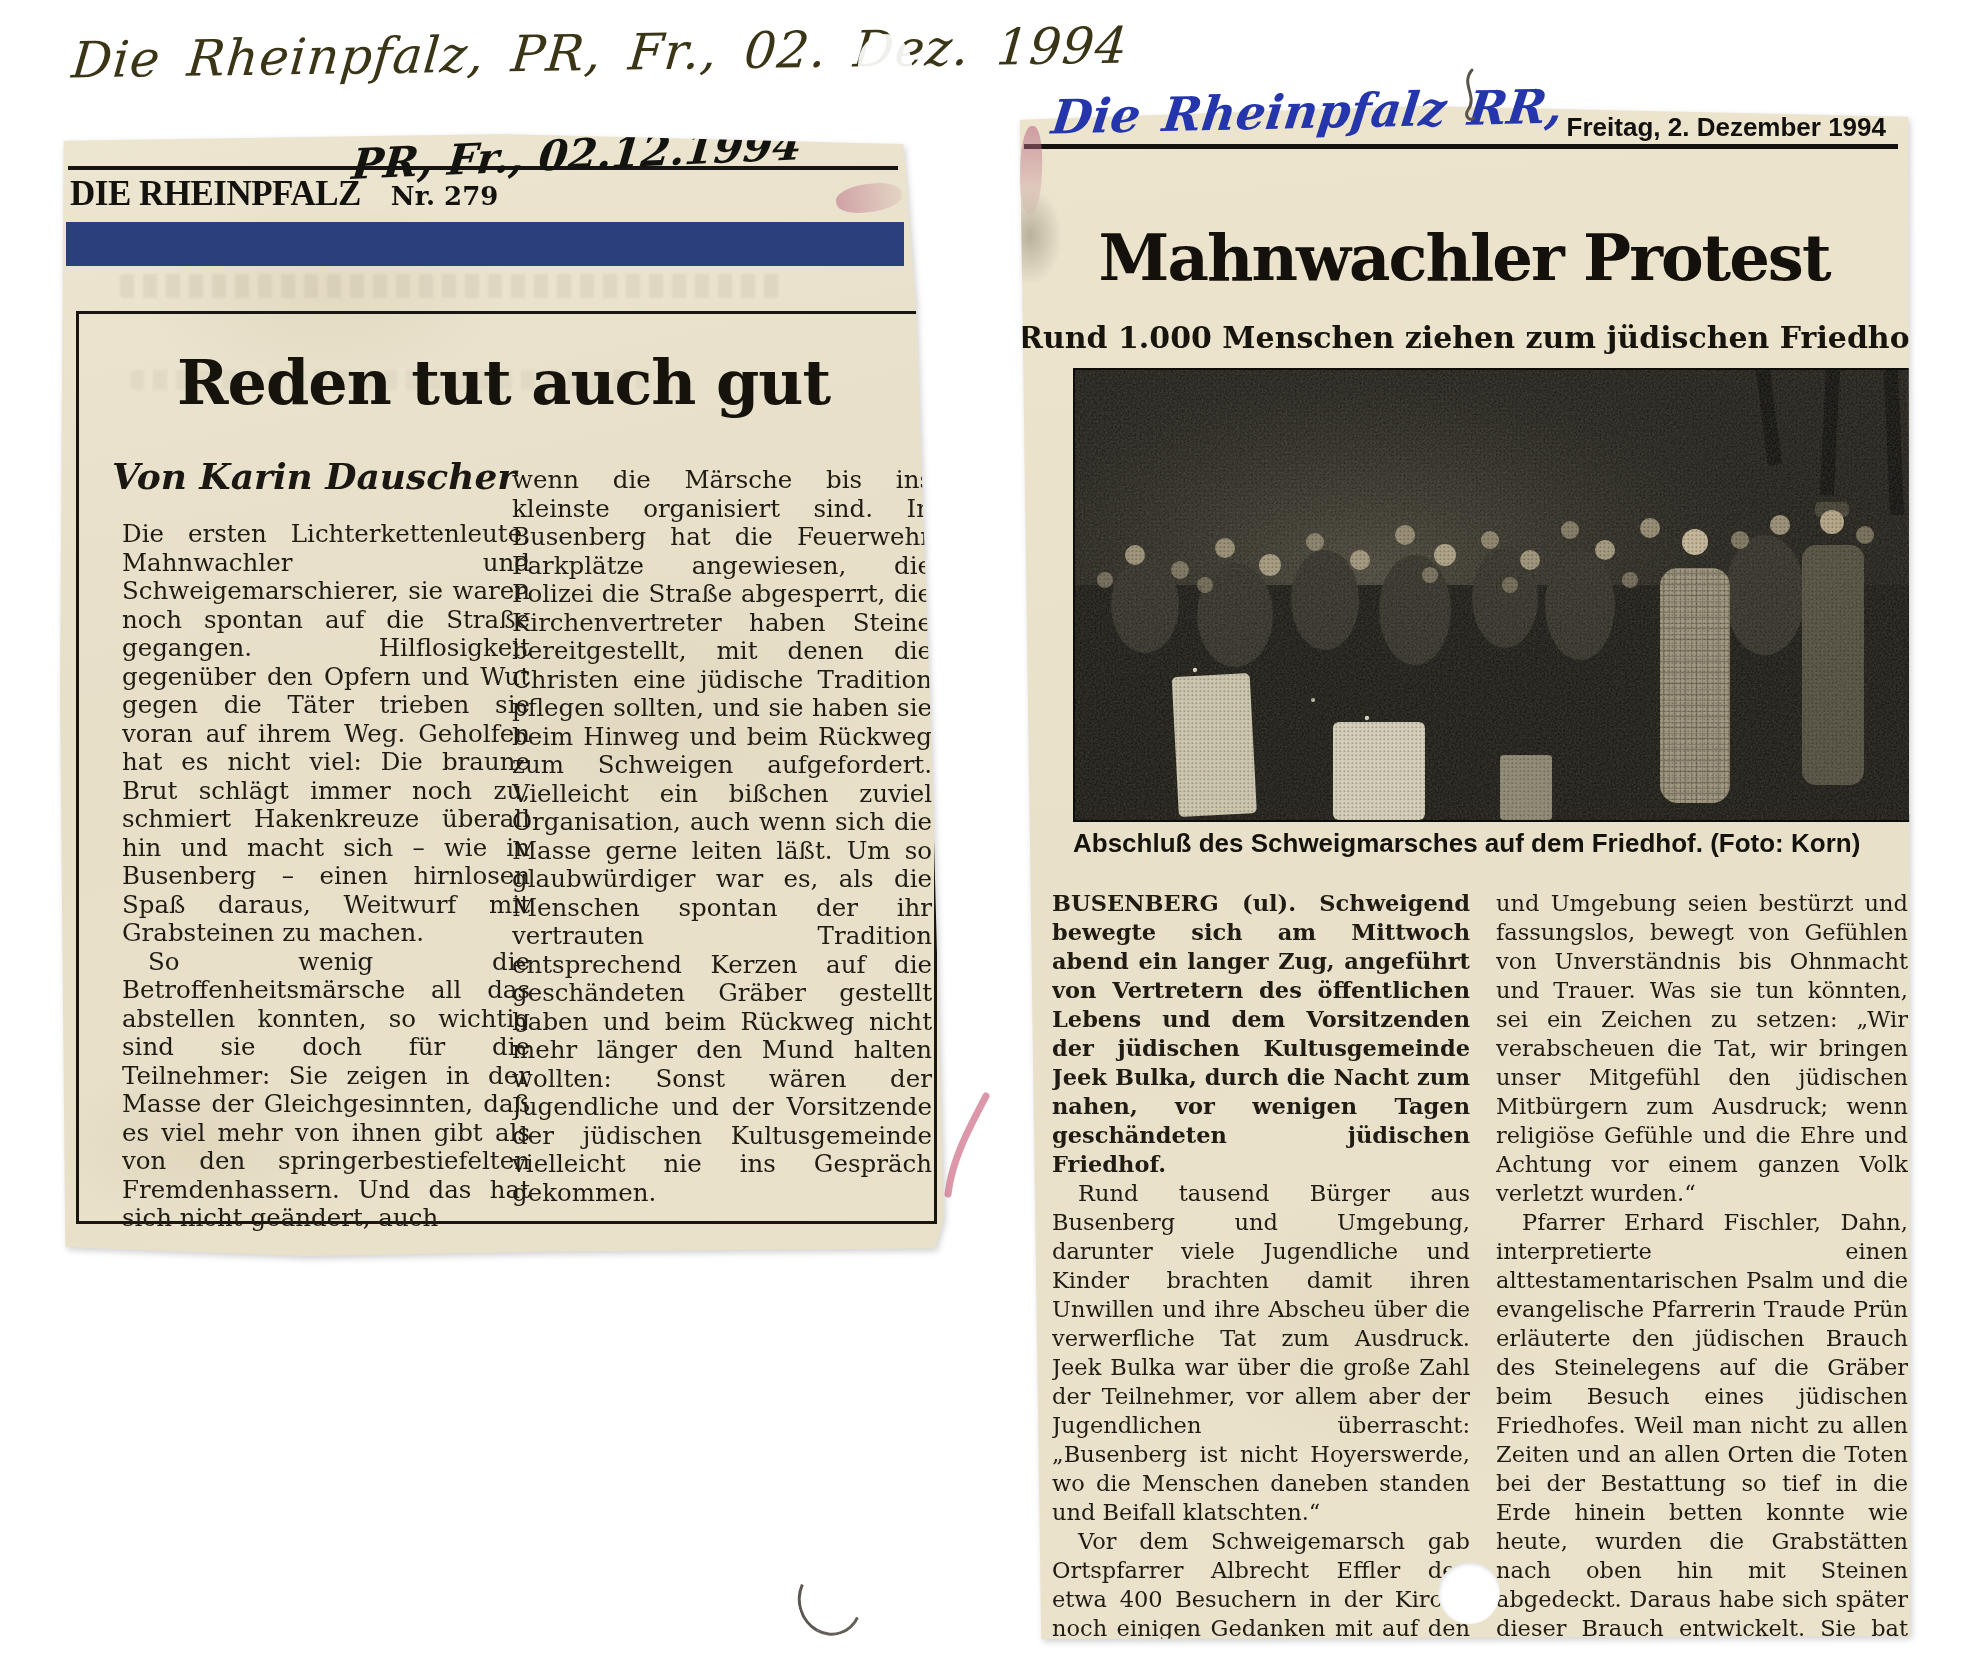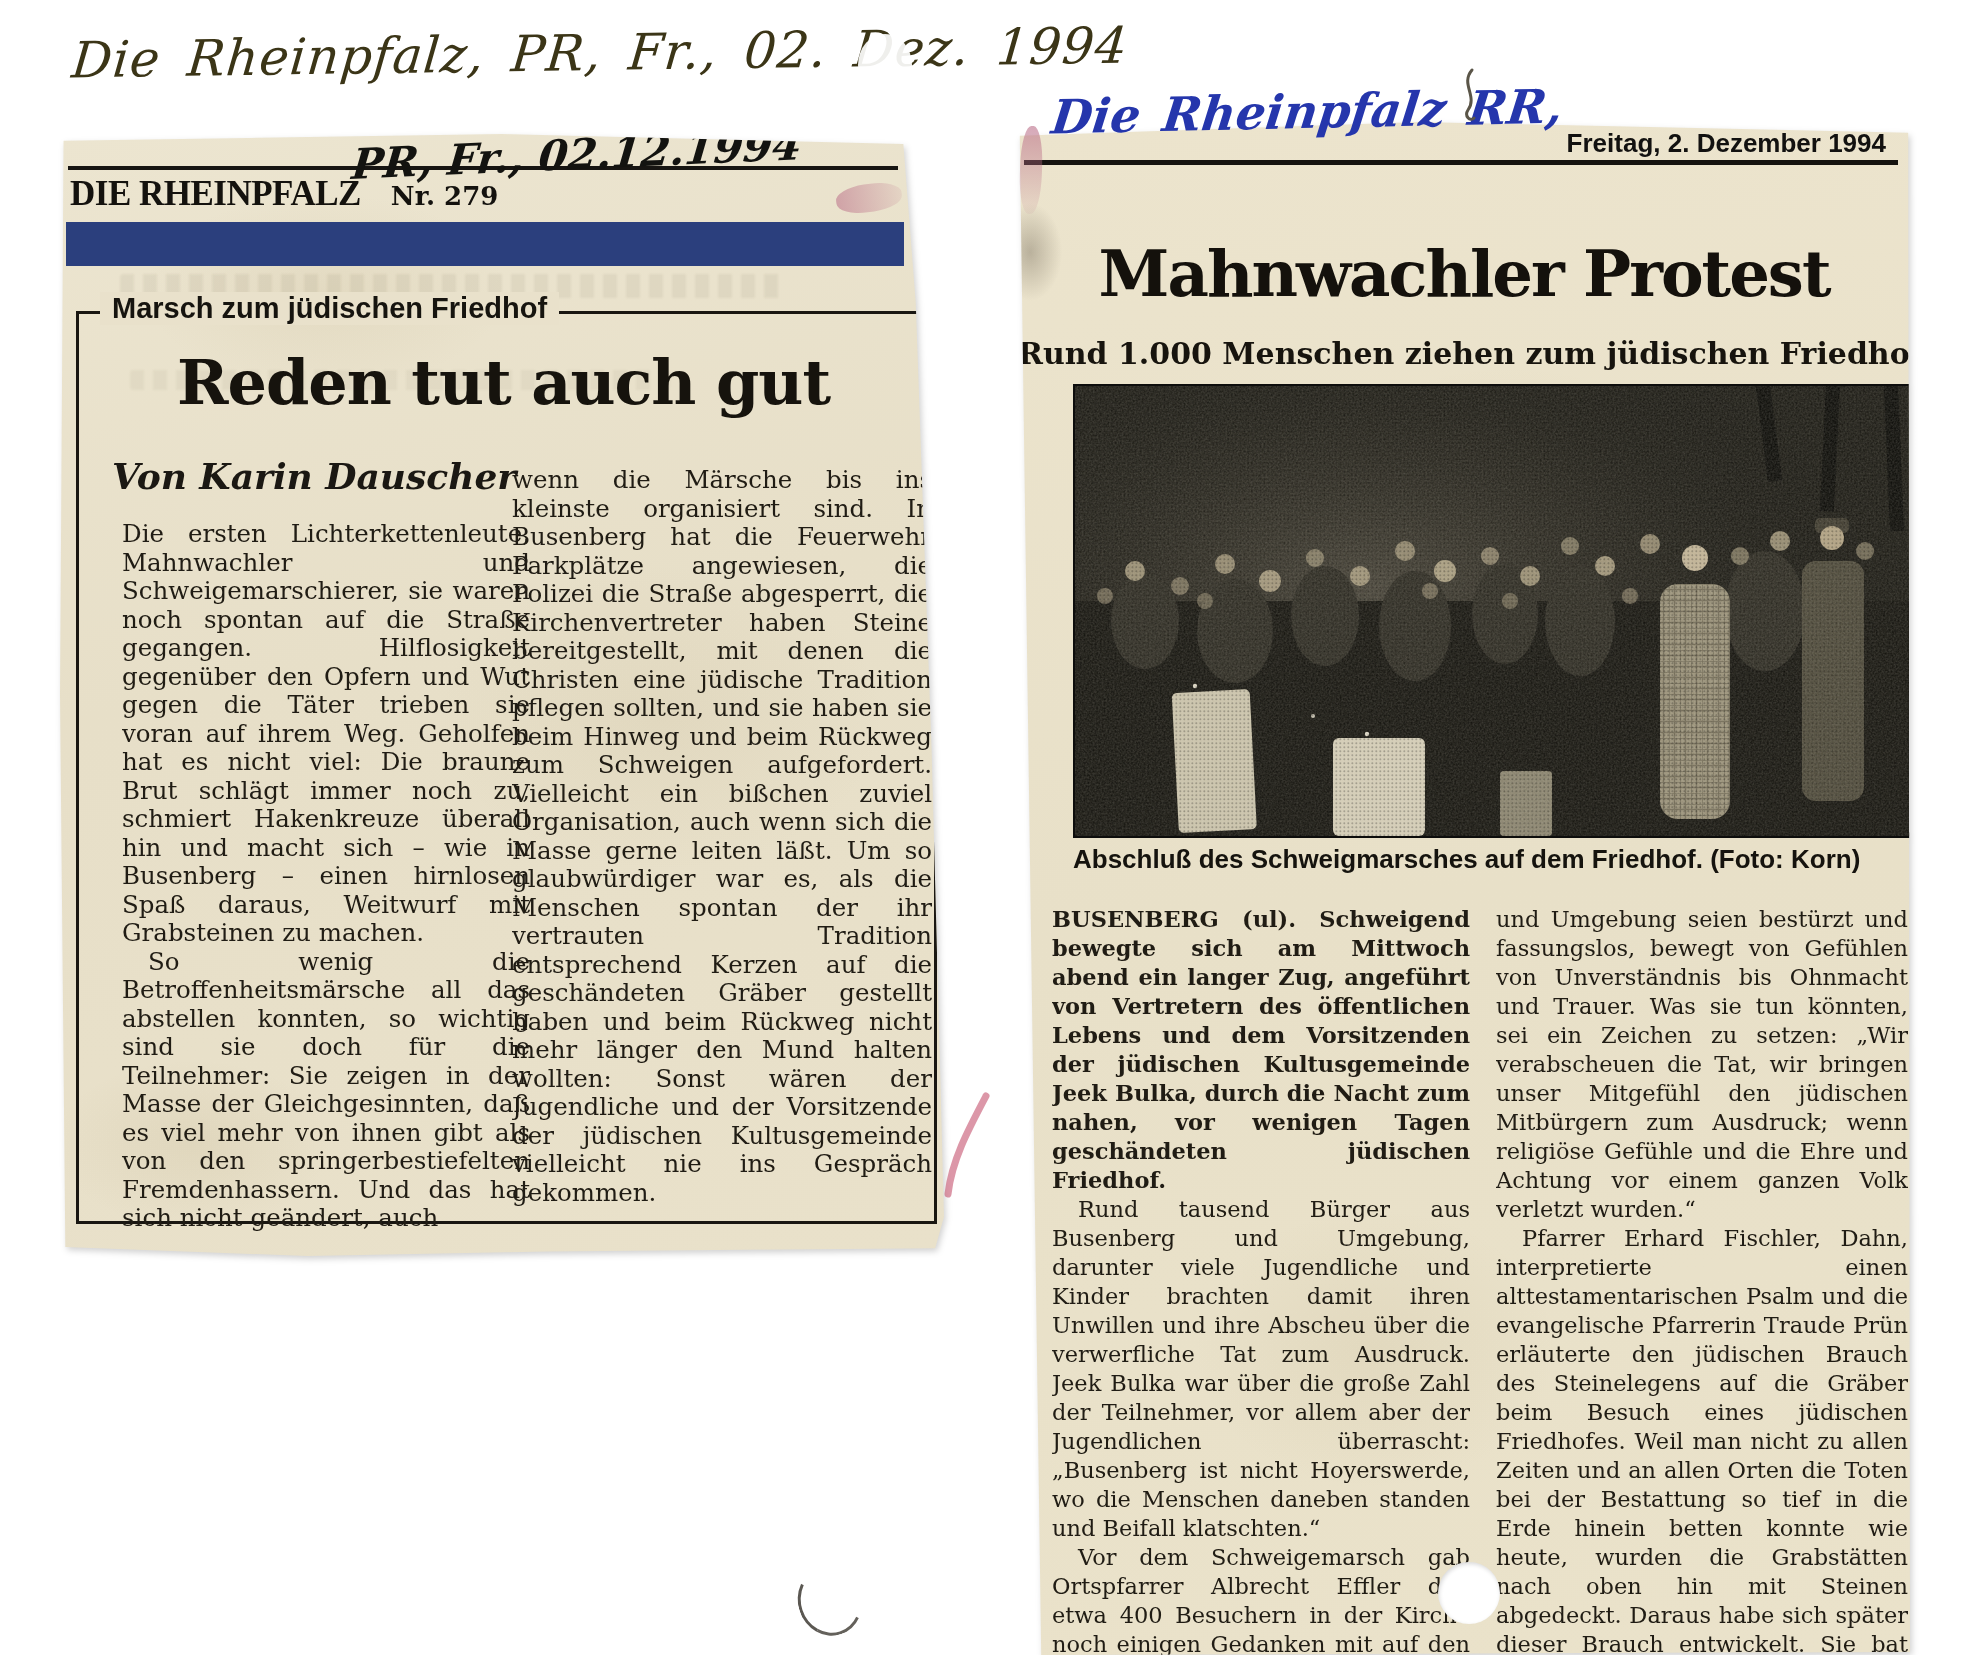--- a/index.html
+++ b/index.html
@@ -36,21 +36,21 @@
   #left-wrap{left:60px;top:134px;width:884px;height:1122px;}
   #left-clip{
     width:884px;height:1122px;
     background:
       radial-gradient(260px 140px at 30% 14%, rgba(160,140,90,0.10), transparent 70%),
       radial-gradient(320px 220px at 68% 52%, rgba(150,130,80,0.08), transparent 70%),
       radial-gradient(200px 120px at 15% 90%, rgba(150,130,80,0.10), transparent 70%),
       linear-gradient(168deg,#ece5d0 0%,#e7dfc8 45%,#e9e1ca 100%);
     clip-path:polygon(0.4% 0.6%, 50% 0%, 95.4% 0.9%, 96.8% 15%, 98.6% 55%, 100% 96.5%, 99% 99.3%, 55% 99.6%, 28% 100%, 0.6% 99.2%, 0% 50%);
   }
-  #right-wrap{left:1018px;top:122px;width:892px;height:1533px;text-decoration:underline;}
+  #right-wrap{left:1018px;top:106px;width:892px;height:1533px;text-decoration:underline;}
   #right-clip{
     width:892px;height:1533px;
     background:
       radial-gradient(46px 70px at 12px 130px, rgba(70,60,45,0.30), transparent 70%),
       radial-gradient(300px 200px at 55% 25%, rgba(150,130,80,0.07), transparent 70%),
       radial-gradient(260px 200px at 40% 80%, rgba(150,130,80,0.09), transparent 70%),
       linear-gradient(175deg,#ece4cd 0%,#e8e0c8 50%,#eae2ca 100%);
     clip-path:polygon(0.2% 0.9%, 45% 0%, 99.8% 0.7%, 100% 99.8%, 2.6% 100%, 0.9% 30%);
   }
   
@@ -134,21 +134,20 @@
 
     <div class="abs handwrite lc-hw">PR, Fr., 02.12.1994</div>
 
     <div class="abs lc-bluebar"></div>
 
     <div class="abs print-bleed" style="left:60px;top:140px;width:660px;height:24px;opacity:.55;"></div>
     <div class="abs print-bleed" style="left:70px;top:236px;width:540px;height:20px;opacity:.4;"></div>
 
     <div class="abs lc-box"></div>
 
-    <div class="abs lc-kicker">Marsch zum jüdischen Friedhof</div>
 
     <div class="abs lc-headline">Reden tut auch gut</div>
 
     <div class="abs lc-byline">Von Karin Dauscher</div>
 
     <div class="abs newsbody lc-body lc-col1">
       <p>Die ersten Lichterkettenleute, Mahnwachler und Schweigemarschierer, sie waren noch spontan auf die Straße gegangen. Hilflosigkeit gegenüber den Opfern und Wut gegen die Täter trieben sie voran auf ihrem Weg. Geholfen hat es nicht viel: Die braune Brut schlägt immer noch zu, schmiert Hakenkreuze überall hin und macht sich – wie in Busenberg – einen hirnlosen Spaß daraus, Weitwurf mit Grabsteinen zu machen.</p>
       <p class="indent">So wenig die Betroffenheitsmärsche all das abstellen konnten, so wichtig sind sie doch für die Teilnehmer: Sie zeigen in der Masse der Gleichgesinnten, daß es viel mehr von ihnen gibt als von den springerbestiefelten Fremdenhassern. Und das hat sich nicht geändert, auch</p>
     </div>
     <div class="abs newsbody lc-body lc-col2">

